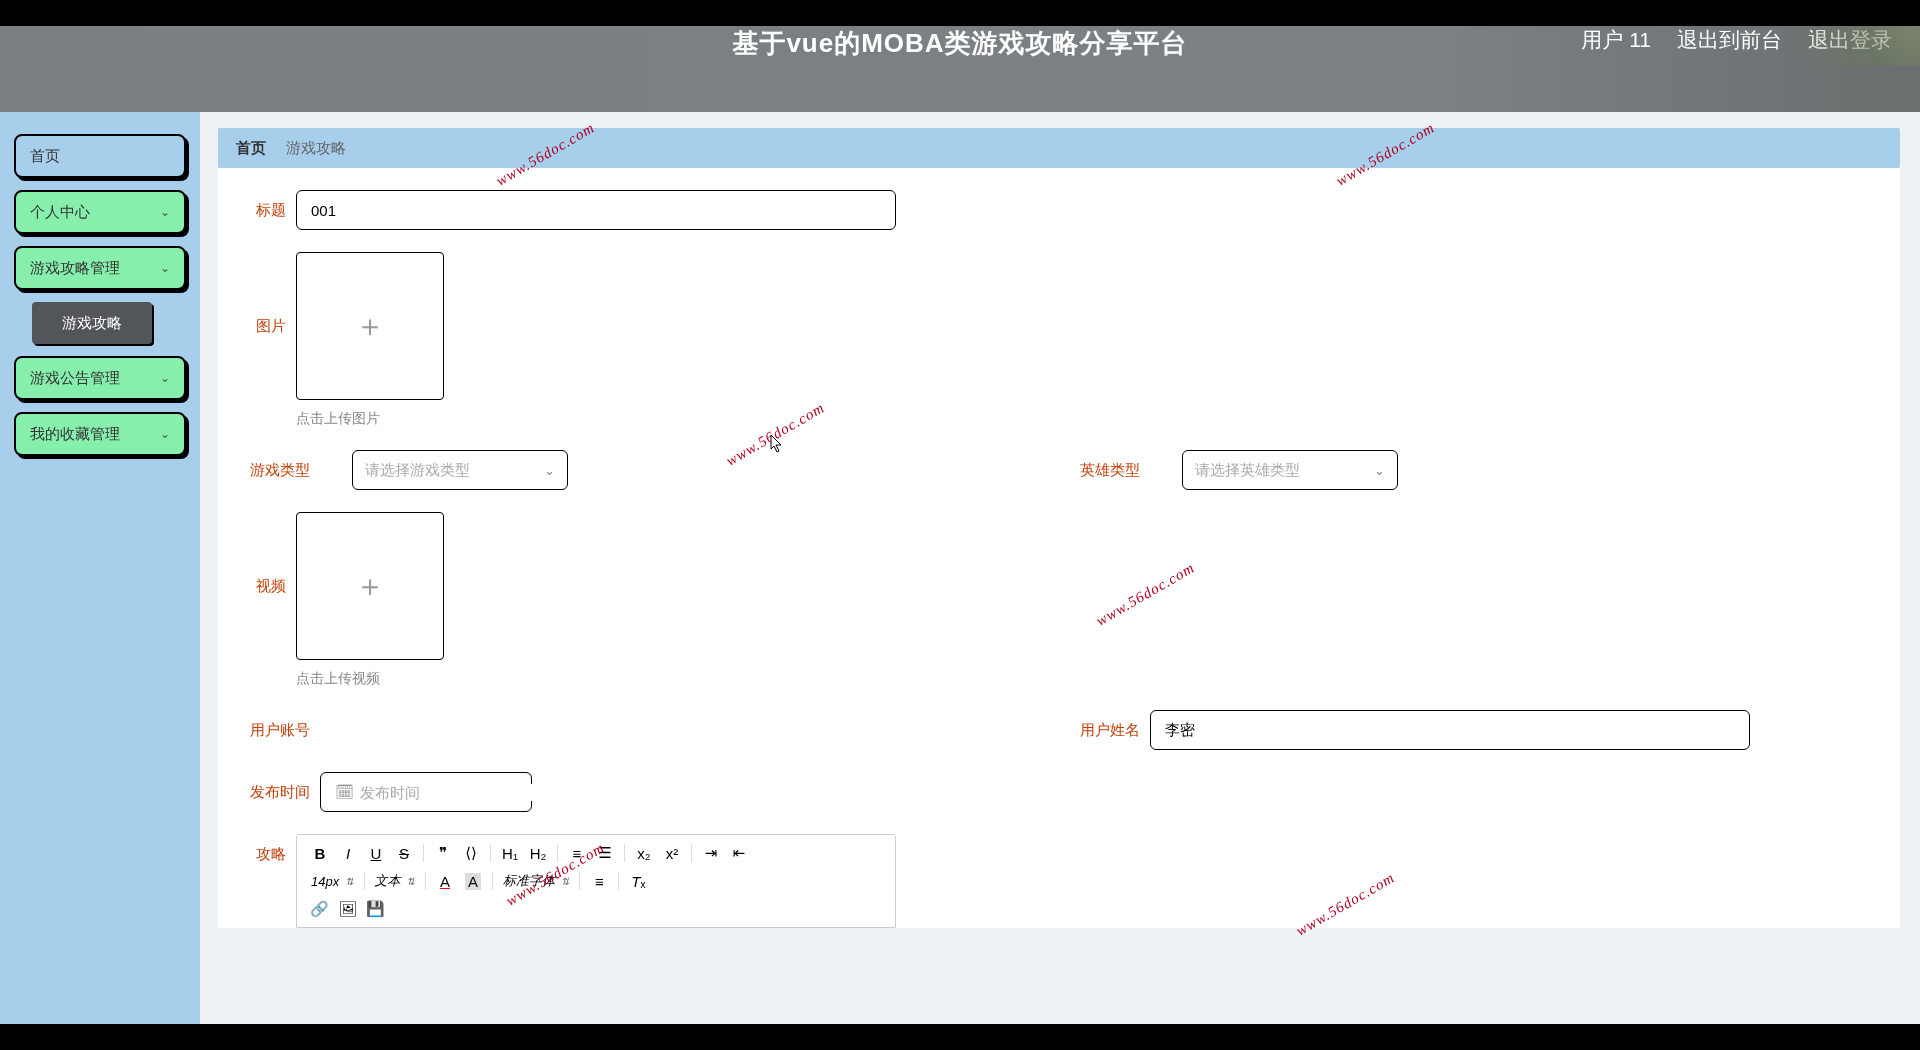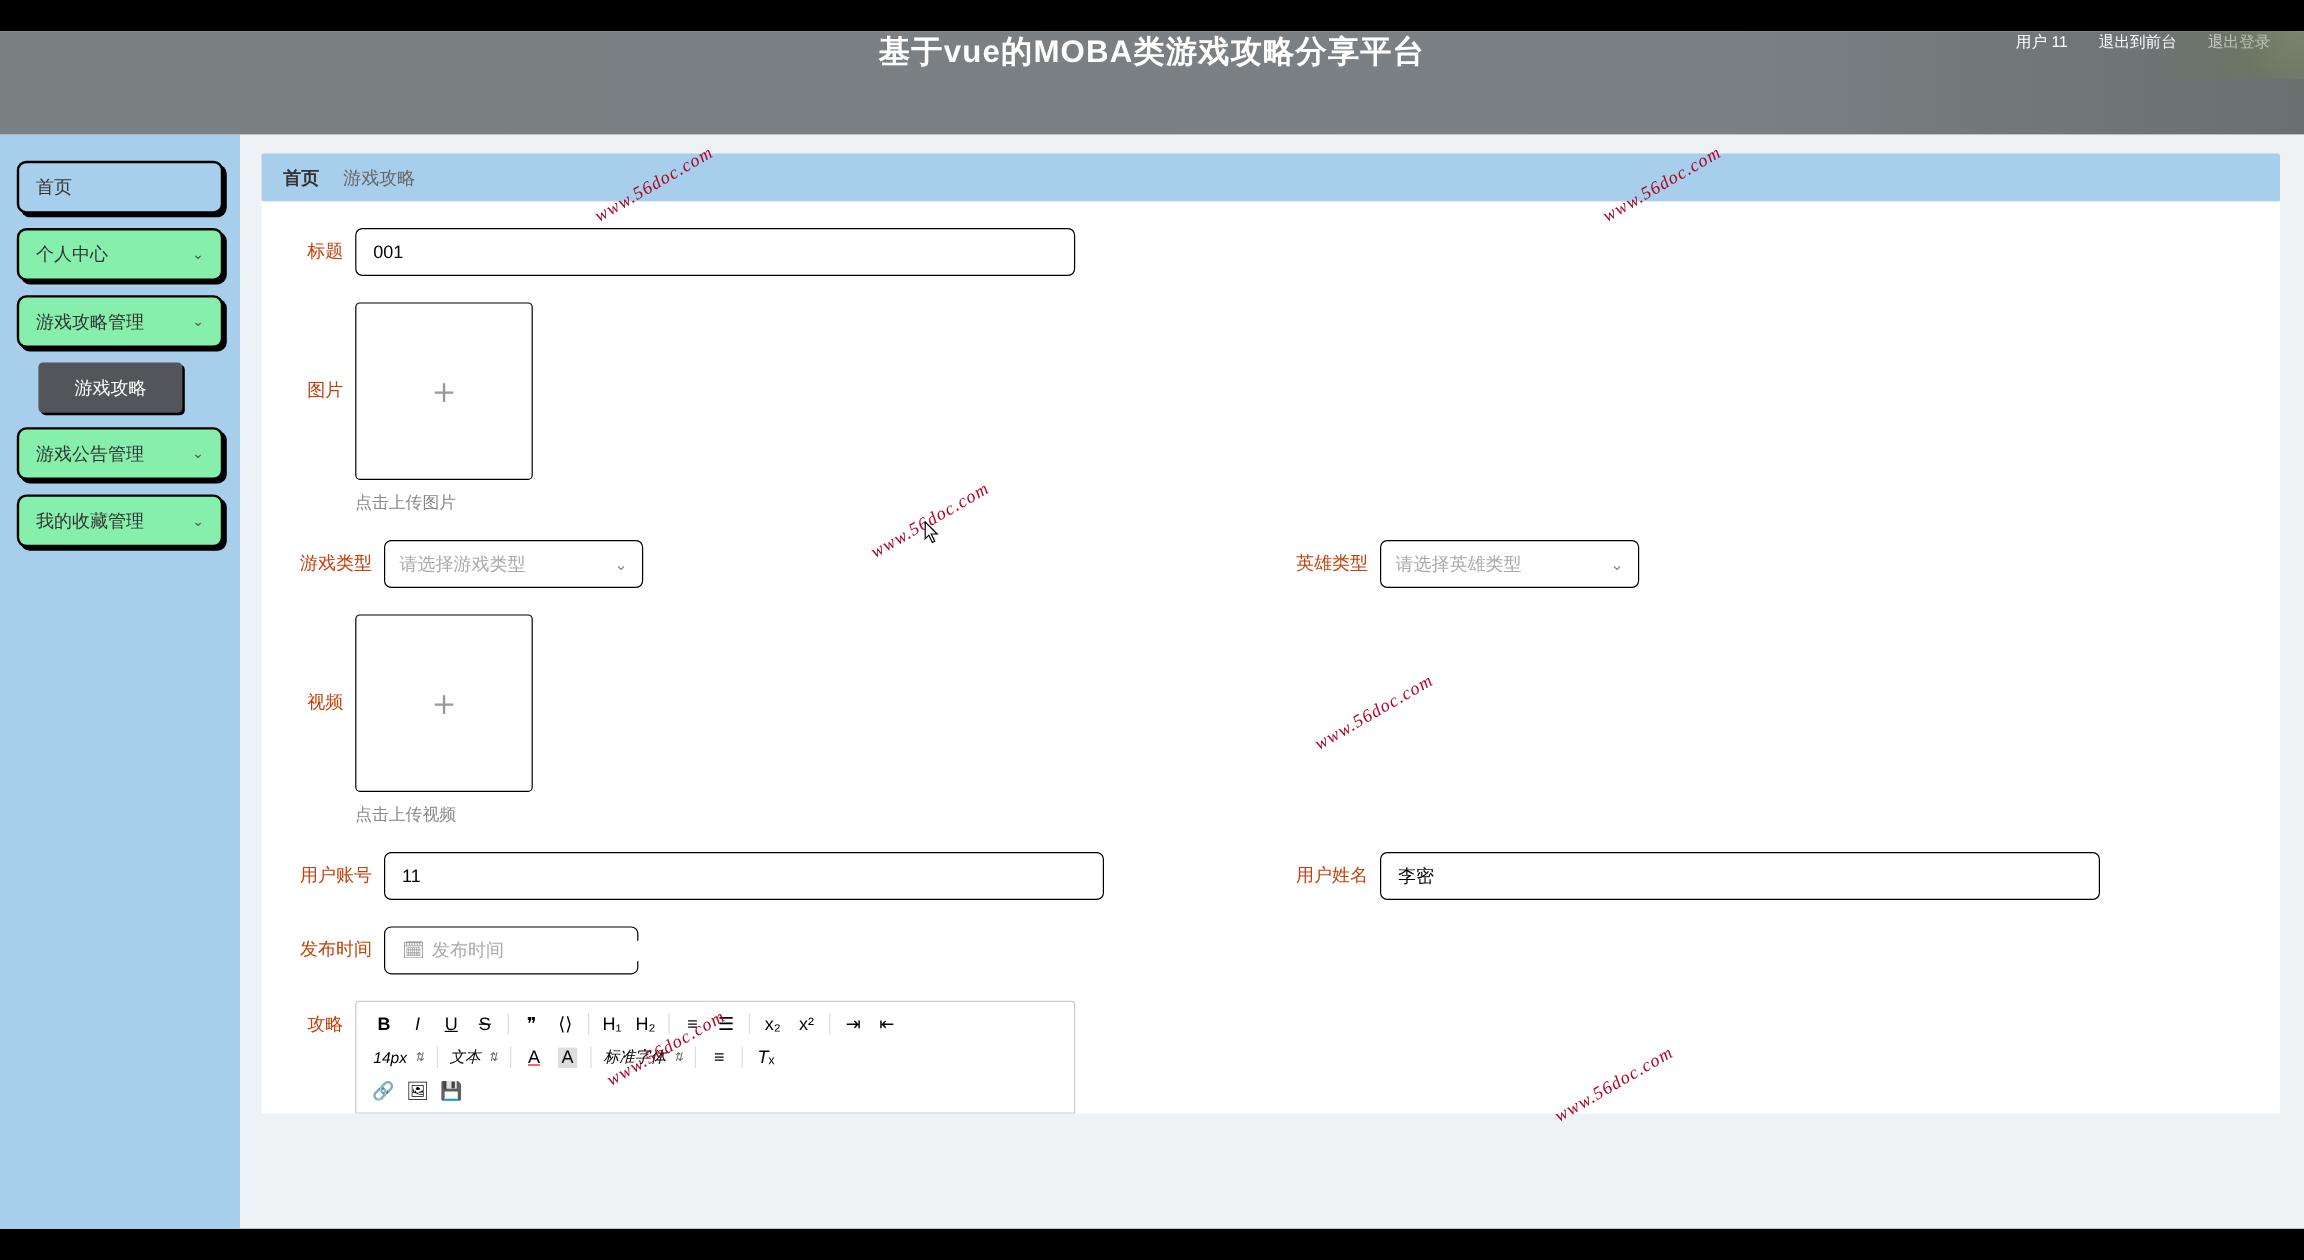--- a/index.html
+++ b/index.html
@@ -2,21 +2,21 @@
 <html><head>
   <meta charset="utf-8">
   <style>
     * { margin: 0; padding: 0; box-sizing: border-box; font-family: "Microsoft YaHei", Arial, sans-serif; }
     body { background: #000; width: 1920px; height: 1050px; overflow: hidden; position: relative; }
 
     .app-frame { position: absolute; left: 0; top: 26px; width: 1920px; height: 998px; background: #eef2f5; }
 
     .header { height: 86px; background: linear-gradient(90deg, #7a7f82 0%, #7a8084 75%, #6a6f6f 100%); display: flex; align-items: flex-start; color: #fff; position: relative; }
     .header-title { position: absolute; left: 50%; transform: translateX(-50%); font-size: 26px; font-weight: 700; letter-spacing: 1px; }
-    .header-right { margin-left: auto; display: flex; gap: 26px; padding-right: 28px; font-size: 13px; }
+    .header-right { margin-left: auto; display: flex; gap: 26px; padding-right: 28px; font-size: 21px; }
     .header-right span { cursor: pointer; }
     .header-img-corner { position: absolute; right: 0; top: 0; width: 180px; height: 40px; background: radial-gradient(circle at 100% 0%, #8a9a6a 0%, #6c7a5a 30%, transparent 70%); opacity: 0.5; }
 
     .body-wrap { display: flex; height: calc(100% - 86px); }
 
     .sidebar { width: 200px; background: #a7ceeb; padding: 22px 14px; display: flex; flex-direction: column; gap: 12px; }
     .nav-btn { height: 44px; background: #86efac; border: 2px solid #000; border-radius: 8px; display: flex; align-items: center; padding: 0 14px; font-size: 15px; color: #333; cursor: pointer; position: relative; box-shadow: 3px 3px 0 #000; }
     .nav-btn.active { background: #a7ceeb; }
     .nav-btn .chev { margin-left: auto; font-size: 12px; color: #555; }
     .sub-btn { height: 42px; background: #52565a; color: #fff; border: none; border-radius: 4px; display: flex; align-items: center; justify-content: center; font-size: 15px; margin-left: 18px; width: 120px; box-shadow: 2px 2px 0 #000; cursor: pointer; }
@@ -44,21 +44,21 @@
     .name-input { width: 600px; }
     .date-input { width: 212px; display: flex; align-items: center; }
     .date-input .cal-icon { margin-right: 6px; font-size: 15px; color: #888; }
     .date-input input { border: none; outline: none; font-size: 15px; flex: 1; }
     .date-input input::placeholder { color: #aaa; }
 
     .upload-box { width: 148px; height: 148px; border: 1.5px solid #000; border-radius: 4px; display: flex; align-items: center; justify-content: center; cursor: pointer; }
     .upload-box .plus { font-size: 30px; color: #999; font-weight: 300; }
     .upload-hint { font-size: 14px; color: #888; margin-top: 10px; }
 
-    .select-box { width: 216px; height: 40px; border: 1.5px solid #000; border-radius: 6px; display: flex; align-items: center; padding: 0 12px; cursor: pointer; }
+    .select-box { width: 216px; height: 40px; border: 1.5px solid #000; border-radius: 6px; display: flex; align-items: center; padding: 0 12px; cursor: pointer; margin-left: 32px; }
     .select-box .placeholder { color: #aaa; font-size: 15px; }
     .select-box .chev-down { margin-left: auto; color: #888; font-size: 13px; }
 
     .editor-toolbar { border: 1px solid #ccc; border-radius: 3px 3px 0 0; padding: 6px 10px; display: flex; flex-wrap: wrap; align-items: center; gap: 4px; width: 600px; }
     .tb-row { display: flex; align-items: center; gap: 2px; width: 100%; }
     .tb-btn { width: 26px; height: 24px; display: inline-flex; align-items: center; justify-content: center; font-size: 15px; cursor: pointer; border: none; background: none; }
     .tb-sep { width: 1px; height: 18px; background: #ddd; margin: 0 4px; }
     .tb-select { height: 24px; font-size: 13px; border: none; background: none; cursor: pointer; display: inline-flex; align-items: center; gap: 6px; padding: 0 4px; font-style: italic; }
     .tb-select .sel-chev { font-size: 10px; color: #666; }
 
@@ -152,21 +152,20 @@
             <div class="upload-box">
               <span class="plus">＋</span>
             </div>
             <div class="upload-hint">点击上传视频</div>
           </div>
         </div>
 
         <div class="form-row two-col">
           <div class="col-half">
             <div class="label wide">用户账号</div>
-            <input class="text-input account-input" value="11" style="">
           </div>
           <div class="col-half">
             <div class="label wide">用户姓名</div>
             <input class="text-input name-input" value="李密" style="">
           </div>
         </div>
 
         <div class="form-row">
           <div class="label wide">发布时间</div>
           <div class="text-input date-input">

